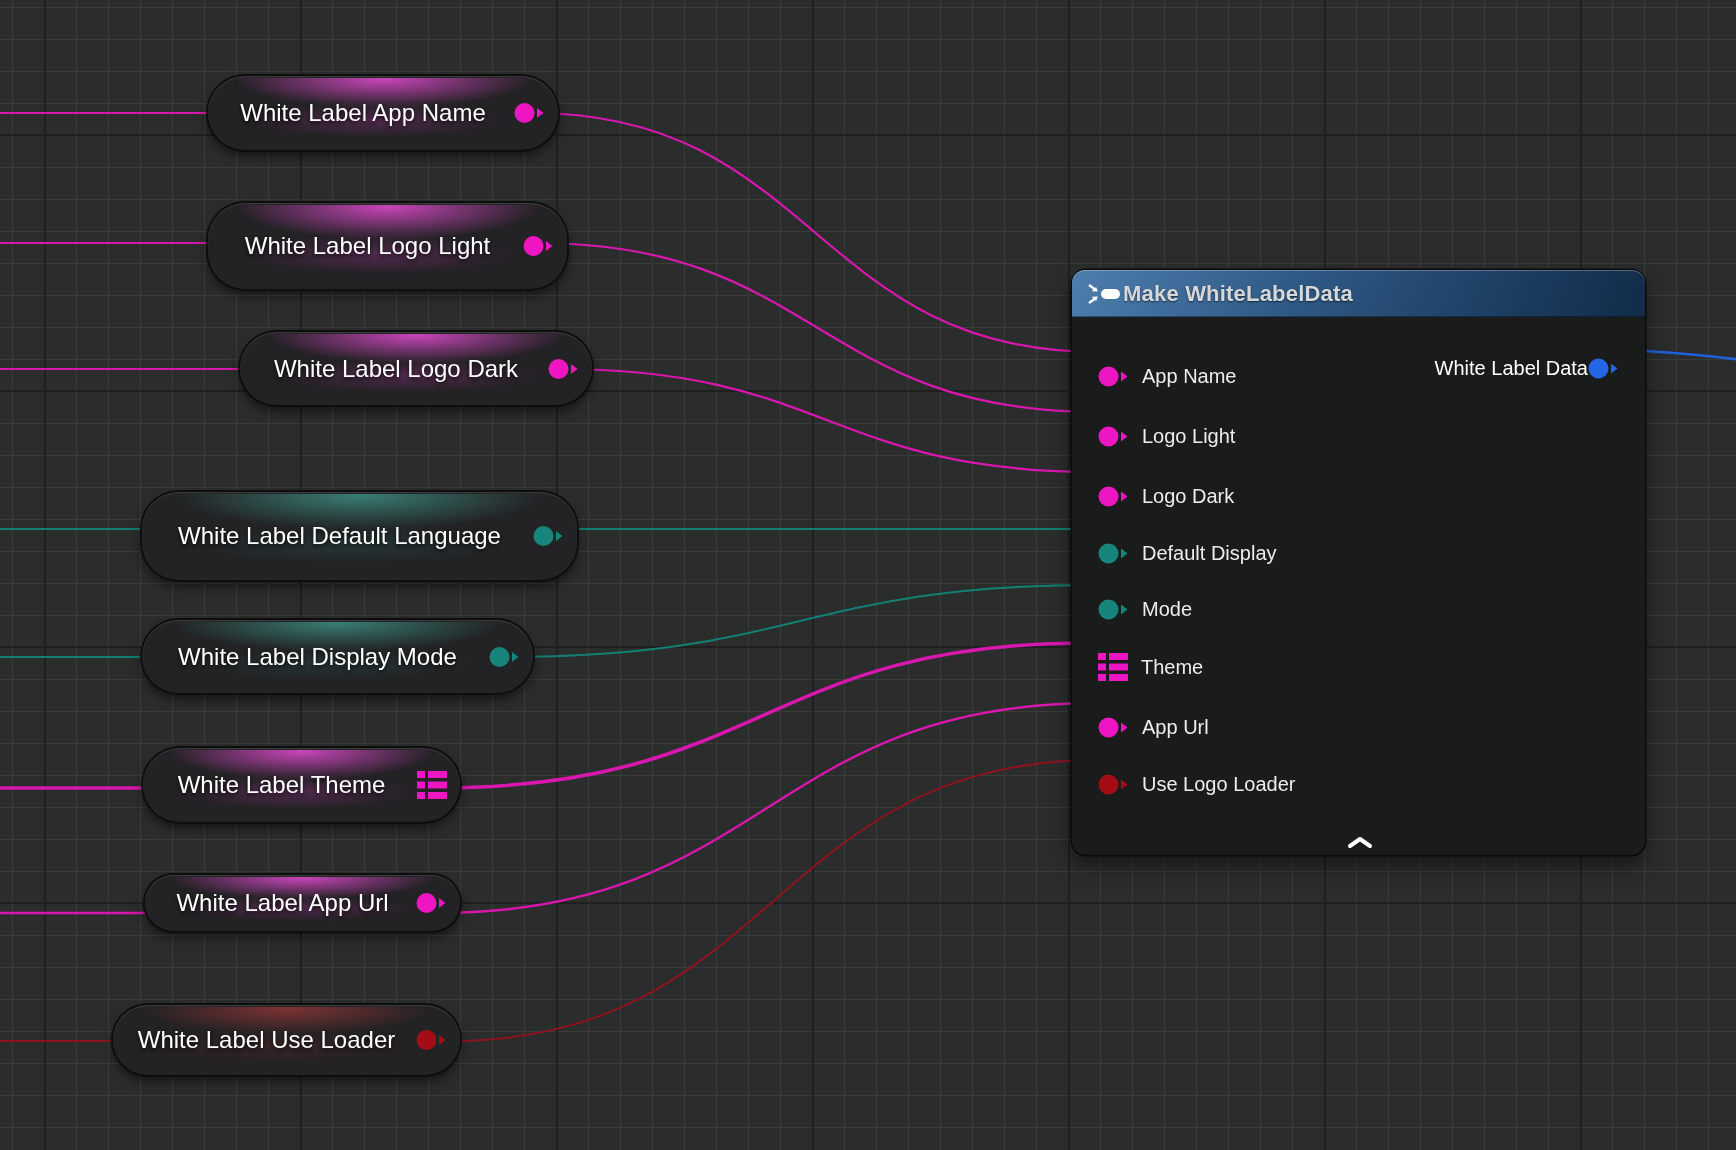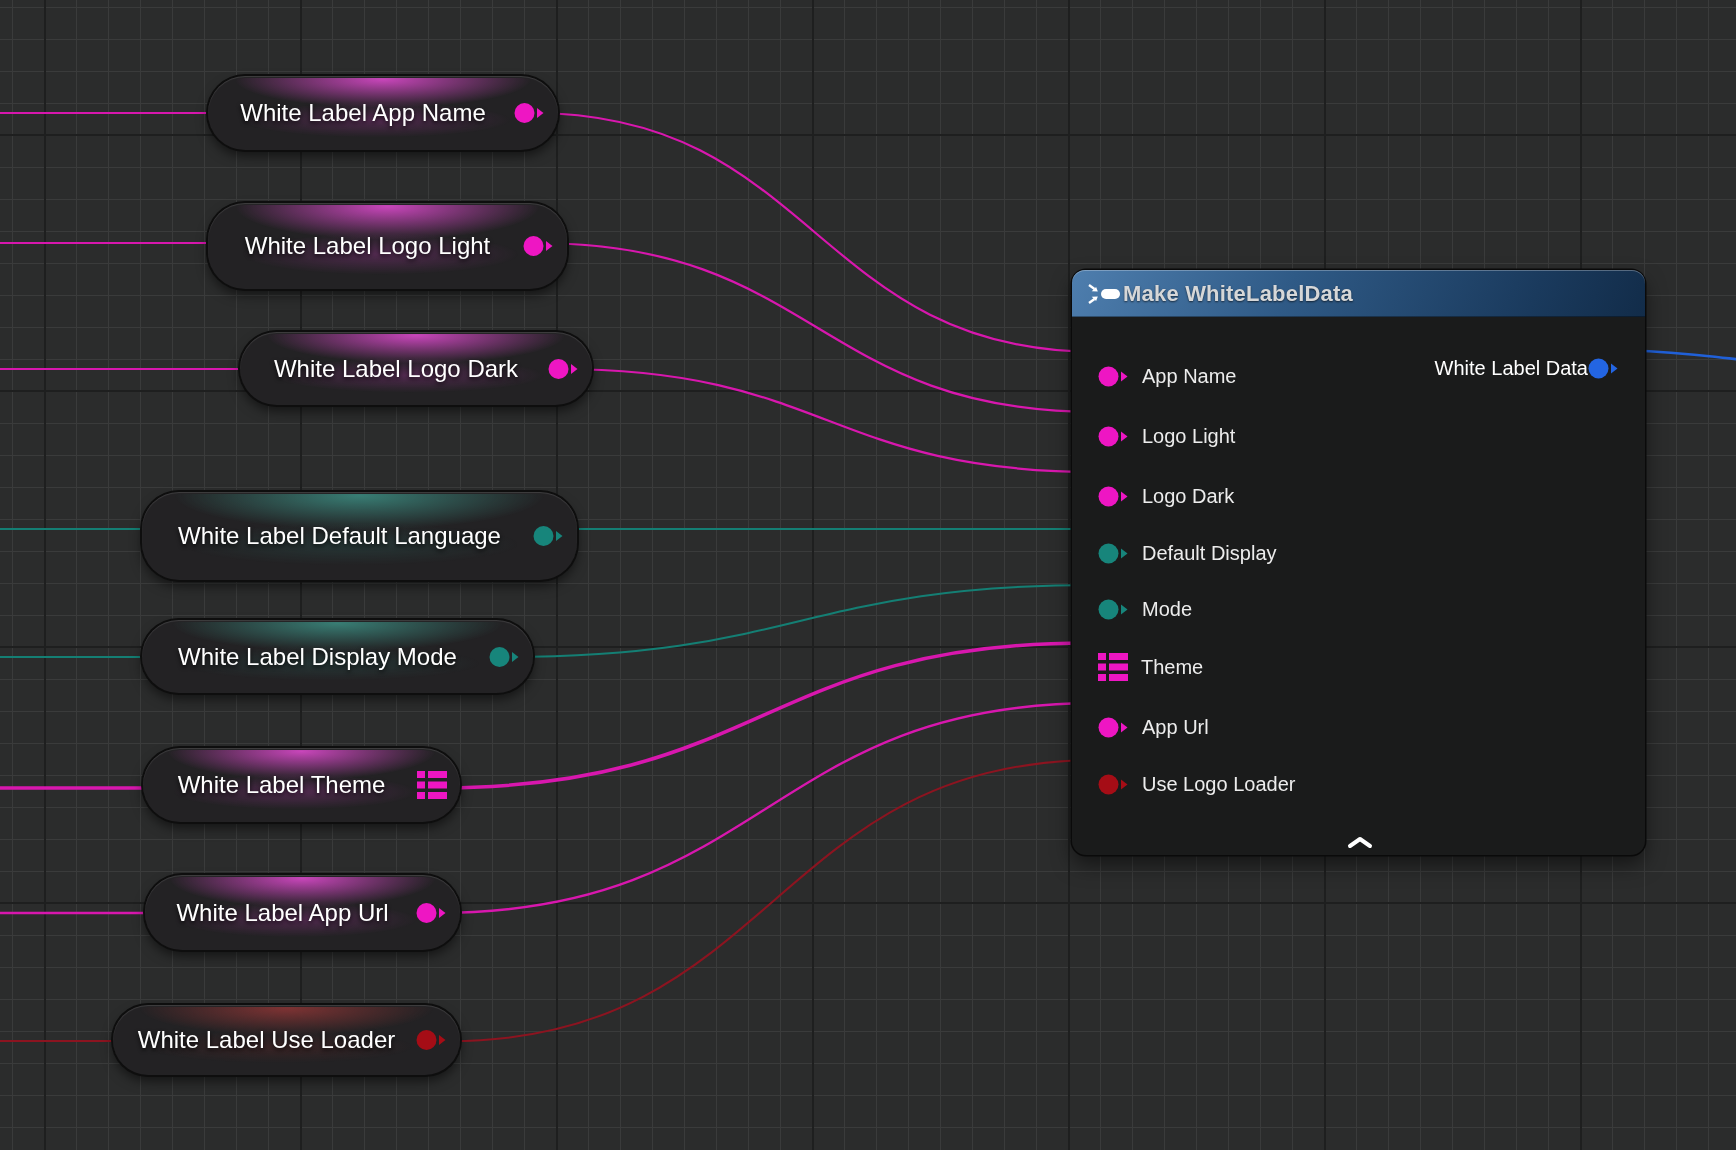--- a/index.html
+++ b/index.html
@@ -137,21 +137,21 @@
           <rect x="0" y="1" width="8" height="7" fill="currentColor"></rect>
           <rect x="0" y="11.5" width="8" height="7" fill="currentColor"></rect>
           <rect x="0" y="22" width="8" height="7" fill="currentColor"></rect>
           <rect x="11" y="1" width="19" height="7" fill="currentColor"></rect>
           <rect x="11" y="11.5" width="19" height="7" fill="currentColor"></rect>
           <rect x="11" y="22" width="19" height="7" fill="currentColor"></rect>
         </svg>
     </span>
   </div>
 
-  <div class="var-node t-magenta" style="left:145px;top:875px;width:315px;height:75px;">
+  <div class="var-node t-magenta" style="left:145px;top:875px;width:315px;height:56px;">
     <span class="vlabel">White Label App Url</span>
     <span class="vpin" style="color: rgb(238, 22, 195);">
       <svg class="pin-svg" width="31" height="21" viewBox="0 0 31 21">
           <circle cx="10.5" cy="10.5" r="10" fill="currentColor"></circle>
           <path d="M23,5.5 L29.5,10.5 L23,15.5 Z" fill="currentColor"></path>
         </svg>
     </span>
   </div>
 
   <div class="var-node t-red" style="left:113px;top:1005px;width:347px;height:70px;justify-content:center;">

